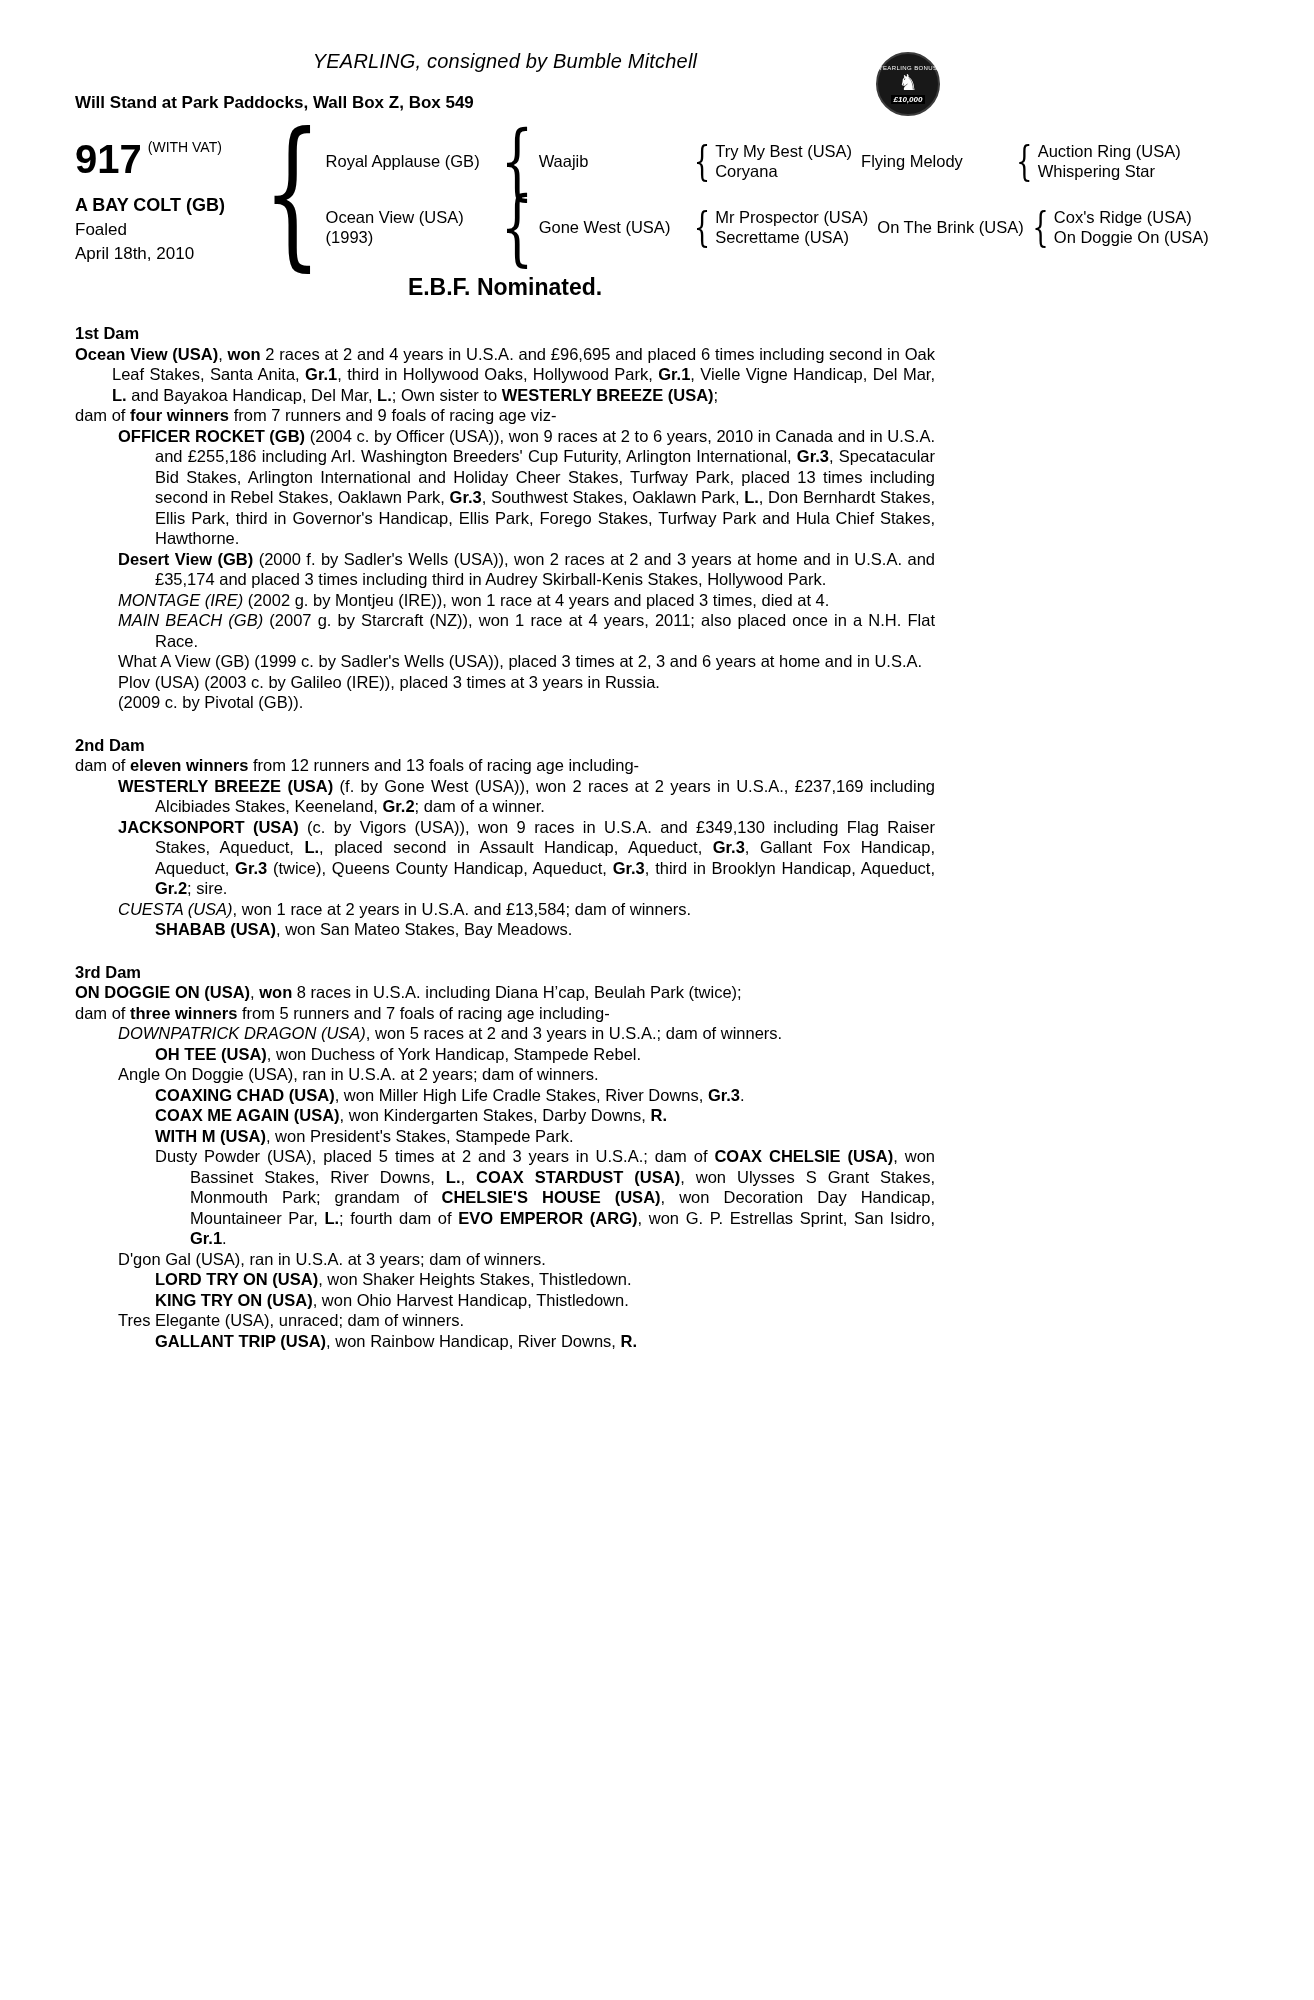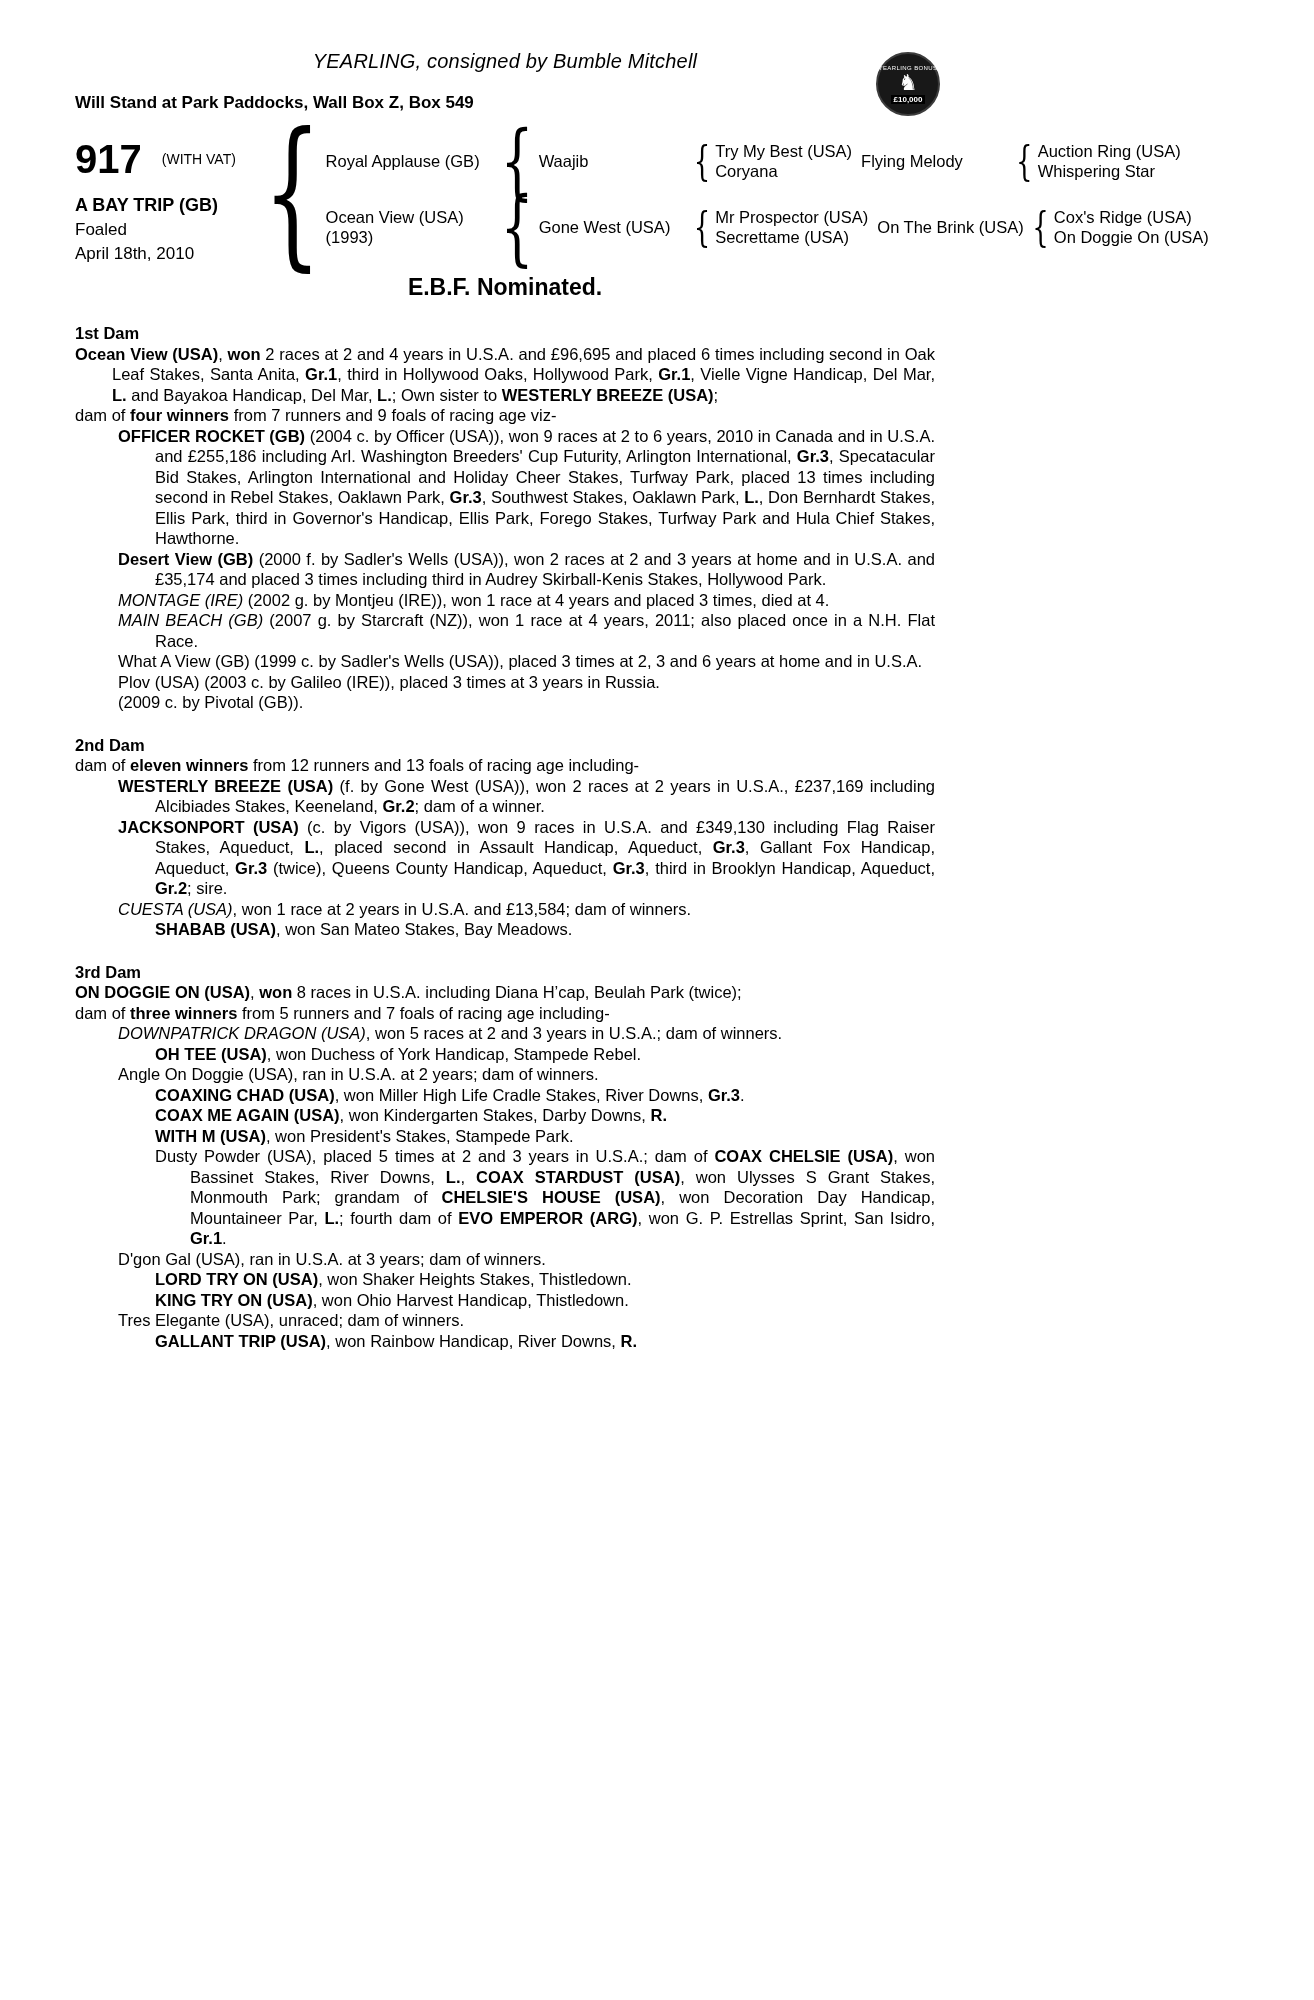--- a/index.html
+++ b/index.html
@@ -15,27 +15,27 @@
   .doc-title { margin-top: 50px; text-align: center; font-style: italic; font-size: 20px; letter-spacing: 0.2px; }
 
   .badge {
     position: absolute; left: 801px; top: 52px; width: 64px; height: 64px;
     border-radius: 50%; background: #181818; color: #fff;
     display: flex; flex-direction: column; align-items: center; justify-content: center;
     gap: 1px; border: 2px solid #3c3c3c;
   }
   .badge-top { font-size: 6px; letter-spacing: 0.4px; white-space: nowrap; }
   .badge-horse { font-size: 22px; line-height: 1; }
-  .badge-bottom { font-size: 8px; font-weight: bold; background: #000; padding: 0 3px; }
+  .badge-bottom { font-size: 8px; font-weight: bold; background: #000; padding: 0 3px; font-style: italic; }
 
   .stand-line { margin-top: 20px; font-weight: bold; font-size: 17px; }
 
   .lot-row { margin-top: 22px; display: flex; align-items: flex-start; }
   .lot-info { width: 188px; flex: none; padding-top: 4px; }
-  .lot-number-line { display: flex; align-items: center; gap: 20px; }
+  .lot-number-line { display: flex; align-items: flex-start; gap: 6px; }
   .lot-number { font-size: 40px; font-weight: bold; line-height: 1; }
   .vat { font-size: 14px; }
   .horse-name { font-weight: bold; font-size: 18px; margin-top: 16px; }
   .foaled-label, .foaled-date { font-size: 17px; margin-top: 4px; }
 
   .ped-row { display: flex; align-items: center; flex: 1; }
   .brace { font-family: "DejaVu Serif", serif; line-height: 1; flex: none; font-weight: normal; }
   .b0 { font-size: 92px; transform: scaleY(1.75); margin-right: 4px; }
   .b1 { font-size: 52px; transform: scaleY(1.6); margin: 0 5px; }
   .b2 { font-size: 26px; transform: scaleY(1.55); margin: 0 5px; }
@@ -74,21 +74,21 @@
     </div>
 
     <div class="stand-line">Will Stand at Park Paddocks, Wall Box Z, Box 549</div>
 
     <div class="lot-row">
       <div class="lot-info">
         <div class="lot-number-line">
           <span class="lot-number">917</span>
           <span class="vat">(WITH VAT)</span>
         </div>
-        <div class="horse-name">A BAY TRIP (GB)</div>
+        <div class="horse-name">A BAY COLT (GB)</div>
         <div class="foaled-label">Foaled</div>
         <div class="foaled-date">April 18th, 2010</div>
       </div>
 
       <div class="ped-row">
         <span class="brace b0">{</span>
         <div class="ped-parents">
 
           <div class="parent-row">
             <div class="parent-name">Royal Applause (GB)</div>

